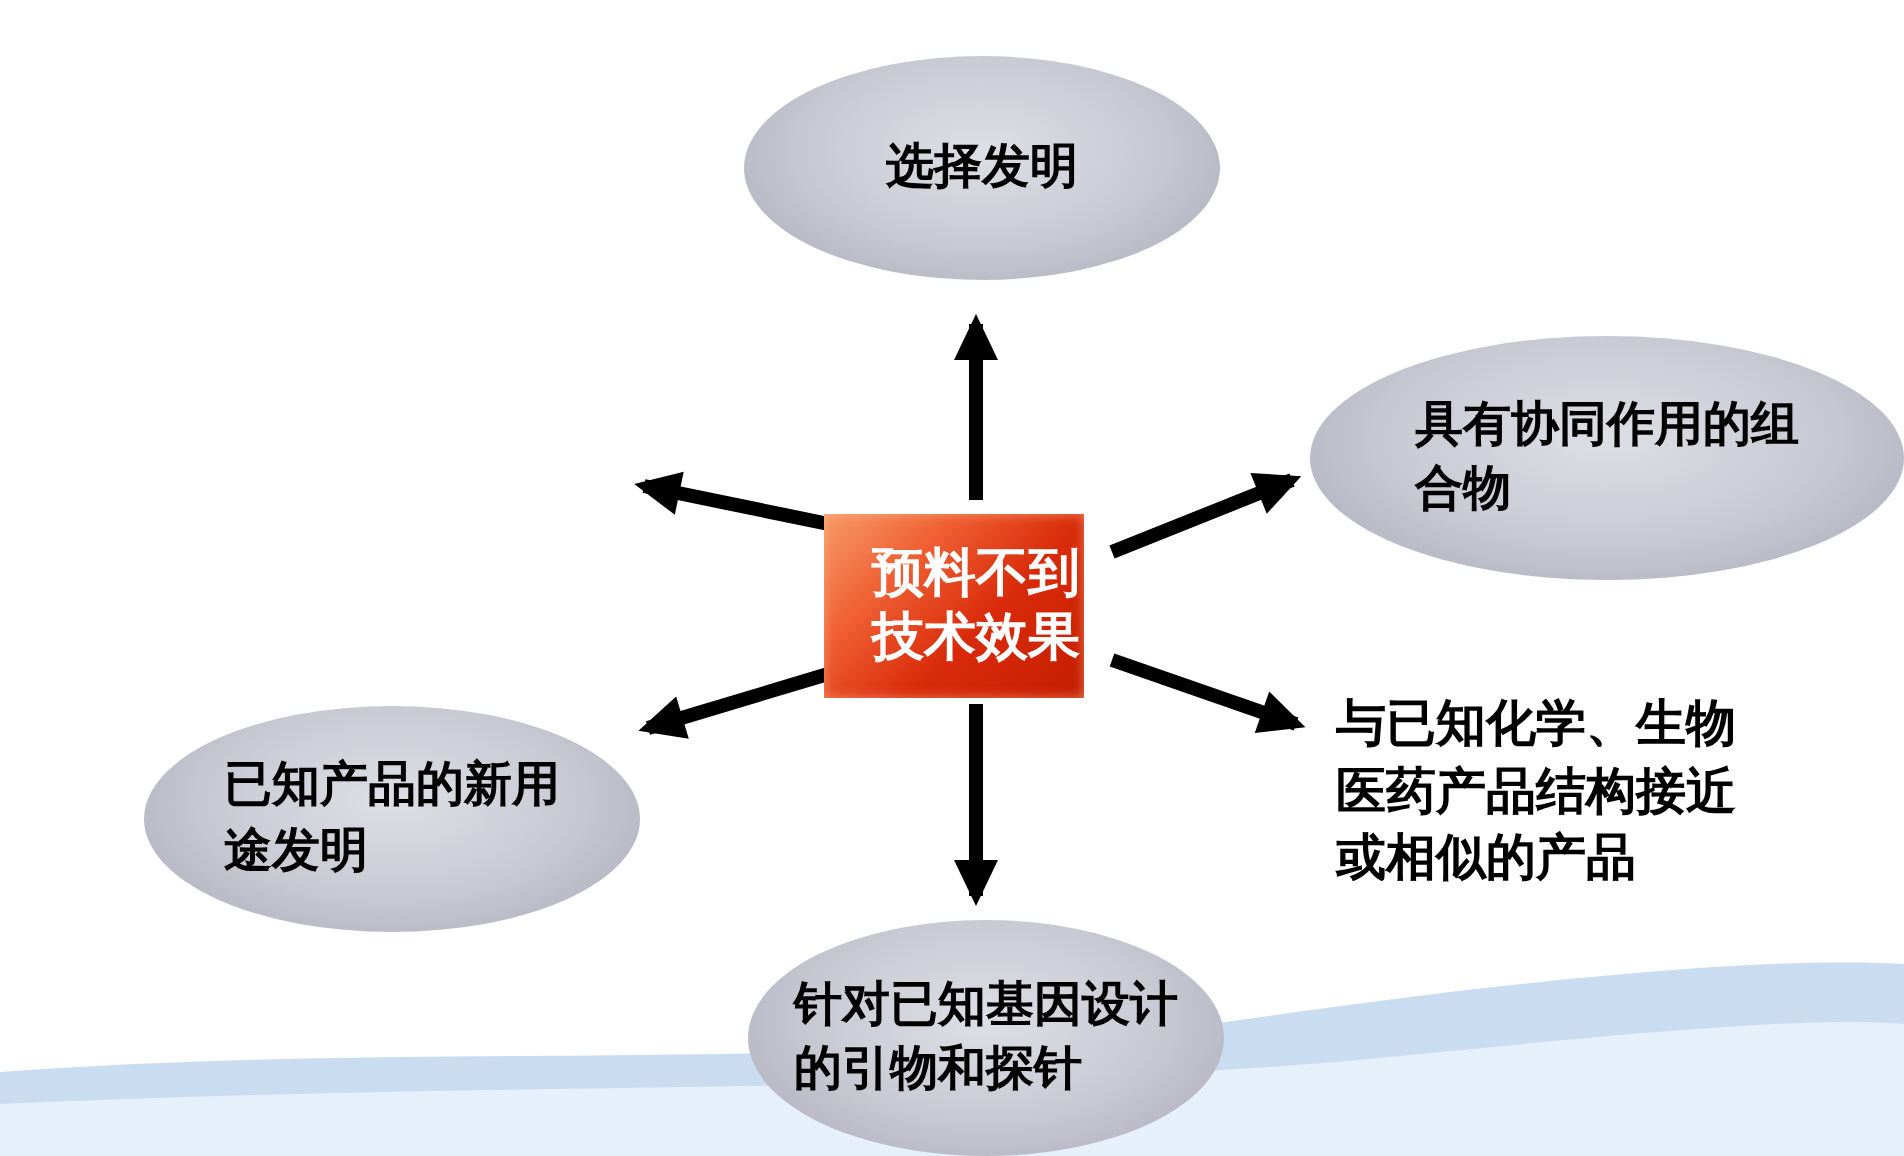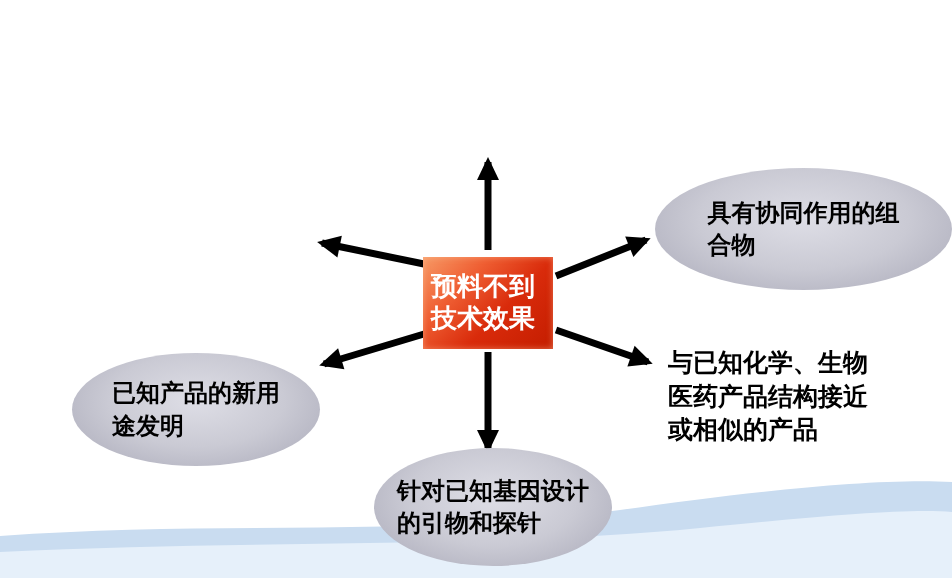--- a/index.html
+++ b/index.html
@@ -42,29 +42,29 @@
     font-size: 24px;
     line-height: 1.35;
     text-align: left;
   }
   .node-top .node-label,
   .node-top-left .node-label {
     text-align: center;
   }
   .center-box {
     position: absolute;
-    left: 423px;
+    left: 412px;
     top: 257px;
     width: 130px;
     height: 92px;
     background: linear-gradient(135deg, #f79a66 0%, #ef5f33 30%, #d92b0b 60%, #c41d00 100%);
     box-shadow: inset 0 0 6px rgba(255,190,150,0.55);
     display: flex;
     align-items: center;
-    padding-left: 8px;
+    padding-left: 24px;
     box-sizing: border-box;
   }
   .center-label {
     color: #ffffff;
     font-weight: 700;
     font-size: 26px;
     line-height: 1.22;
     white-space: pre-line;
   }
   .text-node {
@@ -75,21 +75,21 @@
   }
   .text-node .node-label {
     font-size: 25px;
     line-height: 1.34;
   }
   
   .node-top        { left: 372px; top: 28px;  width: 238px; height: 112px; }
   .node-top-left   { left: 62px;  top: 163px; width: 235px; height: 102px; }
   .node-top-right  { left: 655px; top: 168px; width: 297px; height: 122px; }
   .node-bottom-left{ left: 72px;  top: 353px; width: 248px; height: 113px; }
-  .node-bottom     { left: 374px; top: 448px; width: 238px; height: 118px; }
+  .node-bottom     { left: 374px; top: 460px; width: 238px; height: 118px; }
 </style>
 </head>
 <body>
 
 <div class="canvas">
 
   <svg class="wave-svg" width="952" height="120" viewBox="0 0 952 120" preserveAspectRatio="none">
     <path d="M0,78 C220,62 420,80 620,52 C760,32 880,20 952,24 L952,120 L0,120 Z" fill="#c9dcf0"></path>
     <path d="M0,94 C260,82 500,90 700,70 C820,58 910,50 952,54 L952,120 L0,120 Z" fill="#e6f0fa"></path>
   </svg>
@@ -101,20 +101,23 @@
       </marker>
     </defs>
     <line x1="488" y1="250" x2="488" y2="162" stroke="#000" stroke-width="7" marker-end="url(#ah)"></line>
     <line x1="424" y1="264" x2="322" y2="243" stroke="#000" stroke-width="7" marker-end="url(#ah)"></line>
     <line x1="556" y1="276" x2="646" y2="240" stroke="#000" stroke-width="7" marker-end="url(#ah)"></line>
     <line x1="424" y1="334" x2="324" y2="364" stroke="#000" stroke-width="7" marker-end="url(#ah)"></line>
     <line x1="556" y1="330" x2="648" y2="362" stroke="#000" stroke-width="7" marker-end="url(#ah)"></line>
     <line x1="488" y1="352" x2="488" y2="448" stroke="#000" stroke-width="7" marker-end="url(#ah)"></line>
   </svg>
 
+  <div class="ellipse node-top">
+    <span class="node-label">选择发明</span>
+  </div>
 
 
   <div class="ellipse node-bottom-left">
     <span class="node-label">已知产品的新用
 途发明</span>
   </div>
 
   <div class="ellipse node-top-right">
     <span class="node-label">具有协同作用的组
 合物</span>

